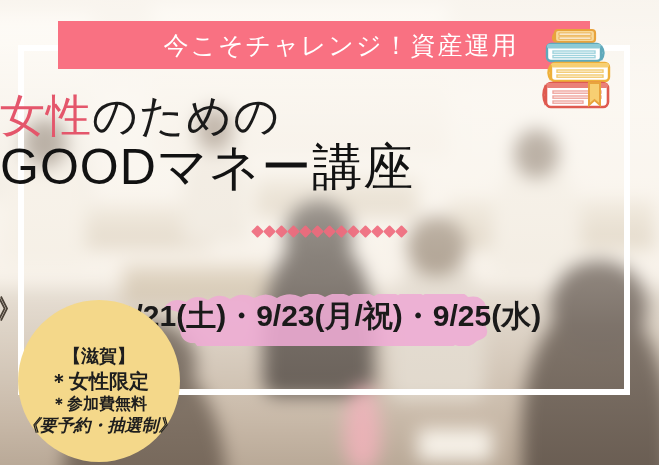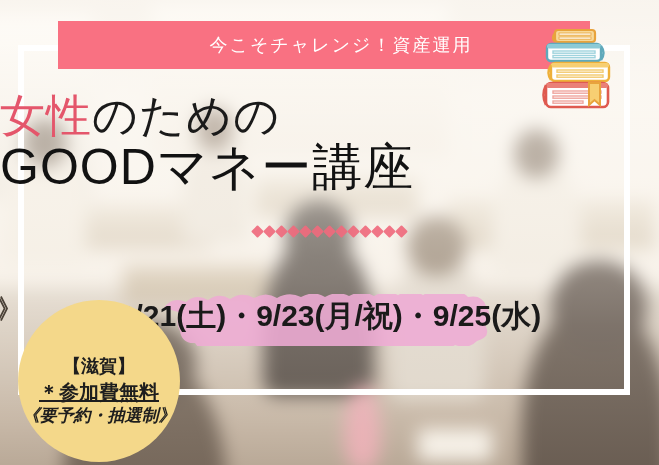--- a/index.html
+++ b/index.html
@@ -58,21 +58,21 @@
     pointer-events:none;
   }
 
   
   .banner{
     position:absolute;left:58px;top:21px;width:532px;height:48px;
     display:flex;align-items:center;justify-content:center;
     box-sizing:border-box;padding-right:6px;
   }
   .banner-text{
-    color:#ffffff;font-size:18px;letter-spacing:2px;font-weight:400;
+    color:#ffffff;font-size:25px;letter-spacing:2px;font-weight:400;
     white-space:nowrap;
     margin-left:40px;
   }
 
   
   .books{position:absolute;left:541px;top:26px;width:74px;height:92px;}
 
   
   .title-wrap{
     position:absolute;left:0;top:92px;width:659px;text-align:left;
@@ -113,21 +113,21 @@
     border-radius:50%;
     background:#f4d88a;
     display:flex;flex-direction:column;align-items:center;justify-content:center;
     box-sizing:border-box;padding:4px 2px 0 2px;
   }
   .badge-line{
     color:#1e1e1e;font-weight:700;white-space:nowrap;line-height:1.30;
   }
   .badge-line.l0{font-size:18px;margin-top:16px;}
   .badge-line.l1{font-size:20px;}
-  .badge-line.l2{font-size:20px;text-decoration:underline;}
+  .badge-line.l2{font-size:16px;}
   .badge-line.l3{font-size:17px;font-style:italic;}
 
   
   .edge-glyph{
     position:absolute;left:-3px;top:293px;
     font-size:24px;color:#4a4036;font-weight:700;
     transform:scaleY(1.1);
   }
 </style>
 </head>
@@ -248,17 +248,18 @@
   <div class="marker">
     <svg width="444" height="52" viewBox="0 0 444 52" aria-hidden="true" preserveAspectRatio="none">
       <path d="M16 14 q8 -12 22 -6 q10 -9 22 -2 q11 -8 22 -1 q12 -8 24 -1 q12 -7 23 0 q12 -7 24 -1 q13 -7 24 0 q12 -7 24 -1 q13 -7 25 0 q12 -7 24 -1 q13 -7 25 0 q12 -7 24 -1 q12 -6 21 3 q14 -3 18 9 q7 10 -1 19 q7 12 -8 16 q-9 9 -22 4 q-11 8 -23 1 q-12 8 -24 1 q-12 8 -24 0 q-12 8 -24 1 q-12 7 -24 0 q-12 8 -25 1 q-12 7 -24 0 q-13 8 -25 1 q-12 7 -24 0 q-12 7 -23 -1 q-13 5 -20 -6 q-13 1 -15 -12 q-6 -11 2 -18 z" fill="#eeabd4" opacity="0.88"></path>
     </svg>
   </div>
 
   <div class="date-text">9/21(土)・9/23(月/祝)・9/25(水)</div>
 
   <div class="badge" style="background: rgb(244, 216, 138);">
     <div class="badge-line l0">【滋賀】</div>
+    <div class="badge-line l1">＊女性限定</div>
     <div class="badge-line l2">＊参加費無料</div>
     <div class="badge-line l3">《要予約・抽選制》</div>
   </div>
 
 </div>
 
 </body></html>

